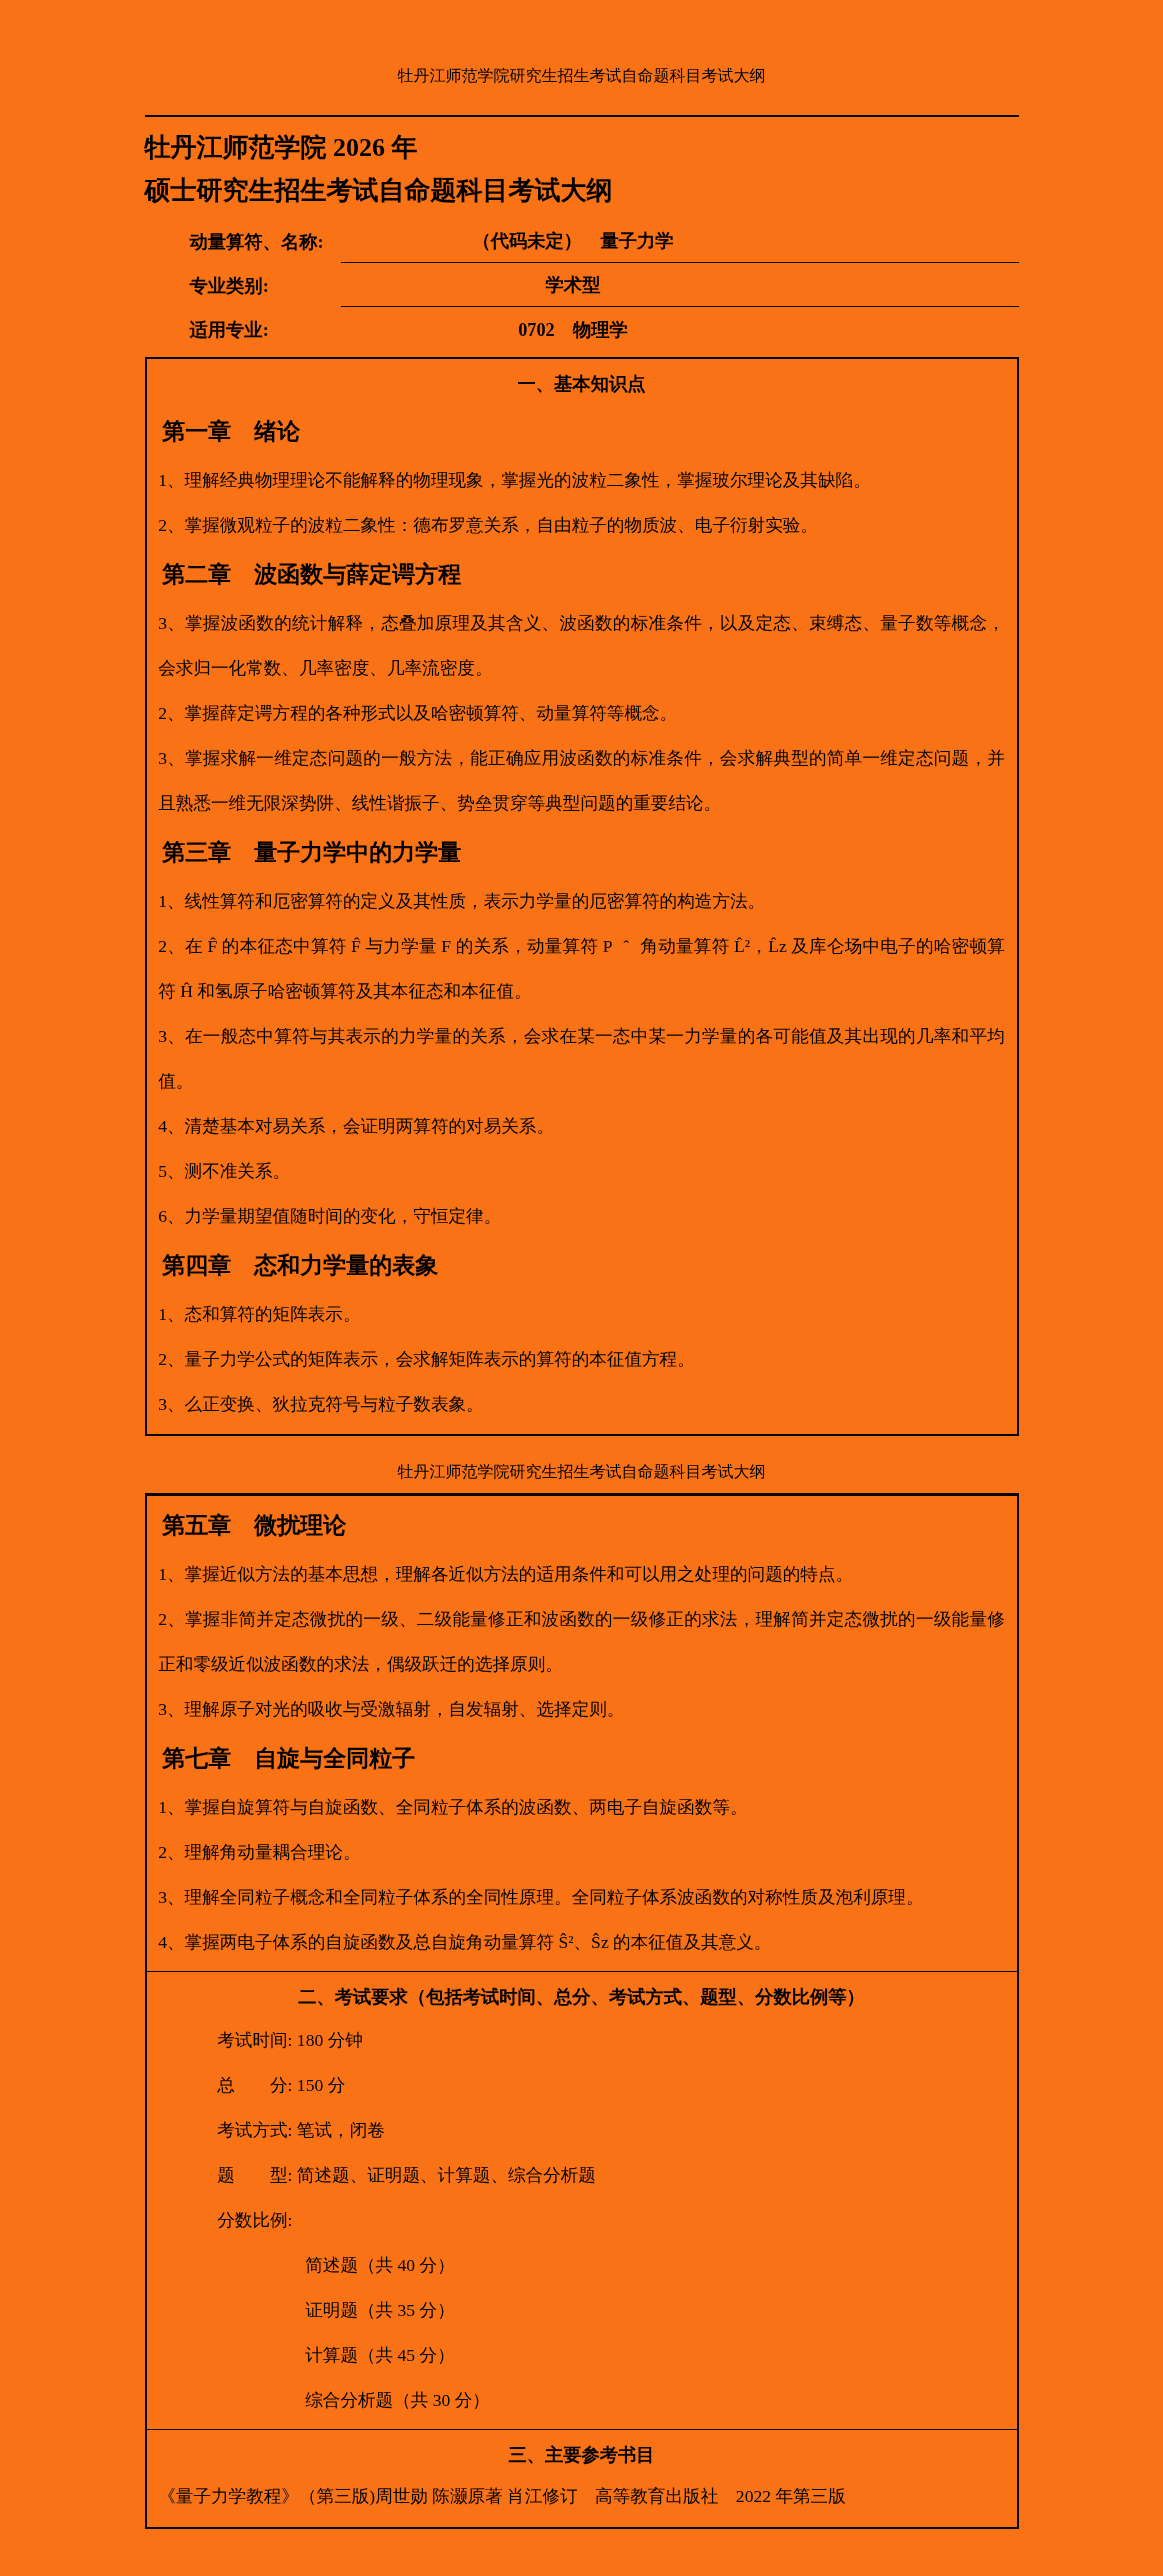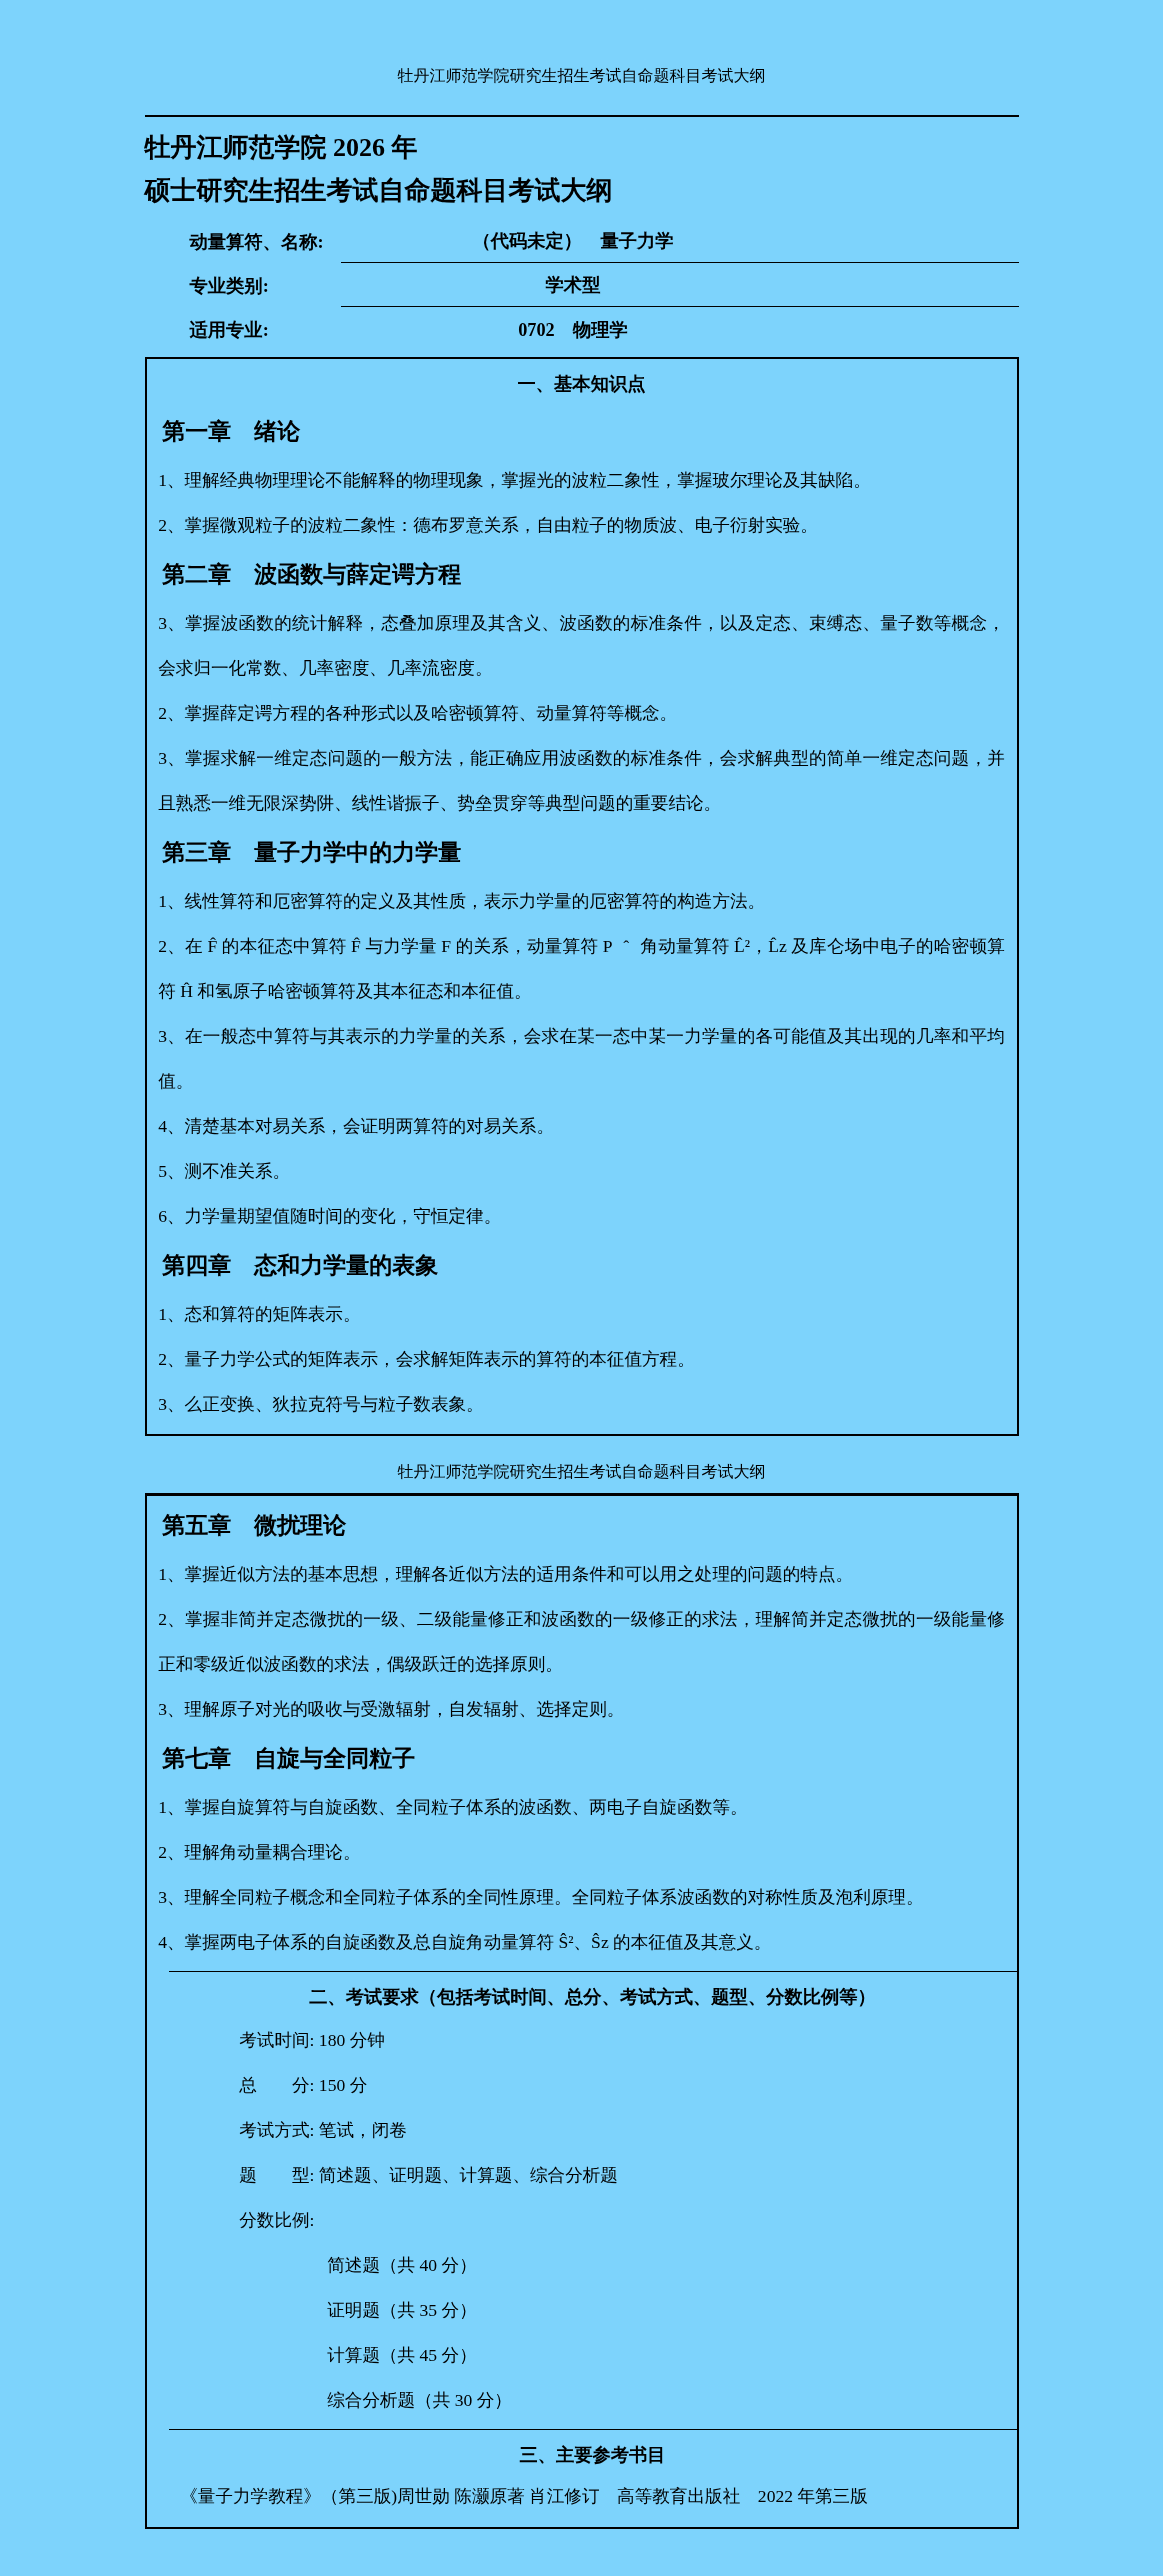--- a/index.html
+++ b/index.html
@@ -1,17 +1,17 @@
 <!DOCTYPE html>
 <html style="font-size:11.7px"><head>
 <meta charset="utf-8">
 <style>
   html,body{margin:0;padding:0;background:#ffffff;}
   .page{
-    width:1163px;height:2576px;overflow:hidden;background:#7dd3fc;color:#000;
+    width:1163px;height:2576px;overflow:hidden;background:#f97316;color:#000;
     font-family:"Liberation Serif","DejaVu Serif",serif;
     position:relative;
   }
   .content{width:874px;margin:0 auto;}
   .run-header{
     text-align:center;font-size:16px;line-height:22px;margin-top:65px;
     font-family:"Liberation Serif","DejaVu Serif",serif;
   }
   .run-header.page2{margin-top:25px;}
   .header-rule{border-top:2.9px solid #000;margin-top:28px;height:0;}
@@ -30,21 +30,21 @@
   .meta-value{
     flex:1;display:flex;align-items:center;justify-content:center;
     padding-right:213px;font-weight:bold;font-size:18.3px;
     border-bottom:1.5px solid #000;
   }
   .meta-row.no-line .meta-value{border-bottom:none;}
   .box{border:2.2px solid #000;}
   .box1{margin-top:5.9px;padding:2.9px 11.7px 7.3px;}
   .box2{border-top:none;padding:0;}
   .box2 .box-sec{padding:2.9px 11.7px 5.9px;}
-  .box2 .box-sec + .box-sec{border-top:1.5px solid #000;margin-left:22px;}
+  .box2 .box-sec + .box-sec{border-top:1.5px solid #000;}
   .sec-heading{
     font-size:18.3px;line-height:43px;font-weight:bold;margin:0;
     font-family:"Liberation Sans","DejaVu Sans",sans-serif;
     text-align:center;
   }
   .chapter-title{
     font-size:23px;line-height:45px;font-weight:bold;margin:4px;
     font-family:"Liberation Sans","DejaVu Sans",sans-serif;
   }
   .item{font-size:17.6px;line-height:45px;margin:0;text-align:justify;}

